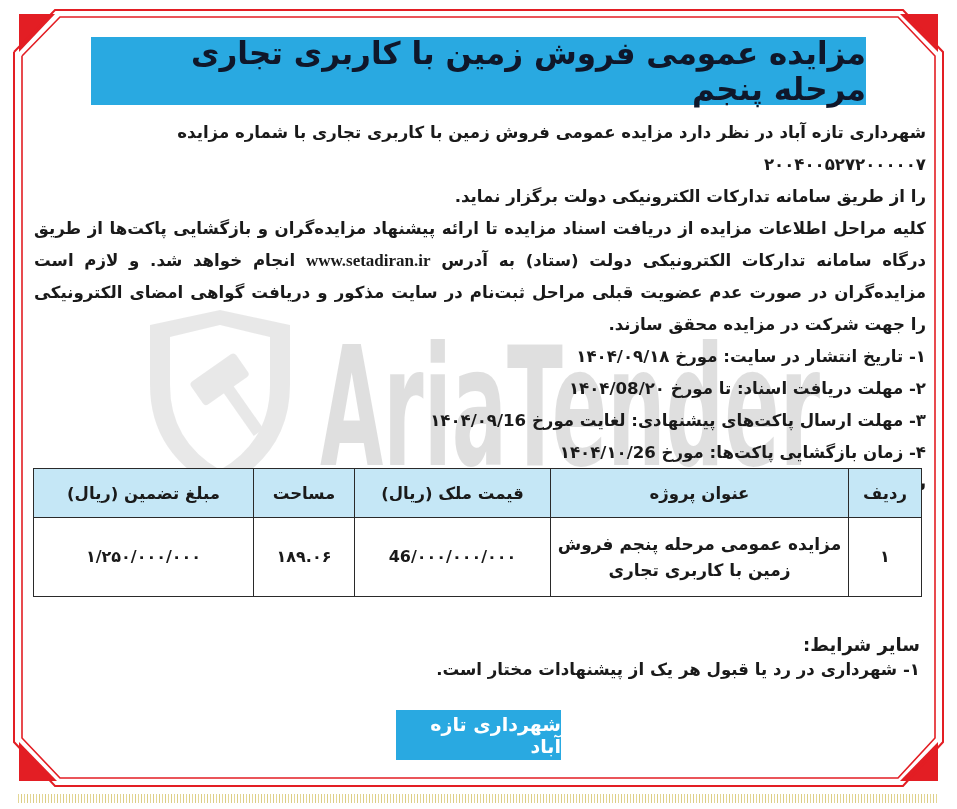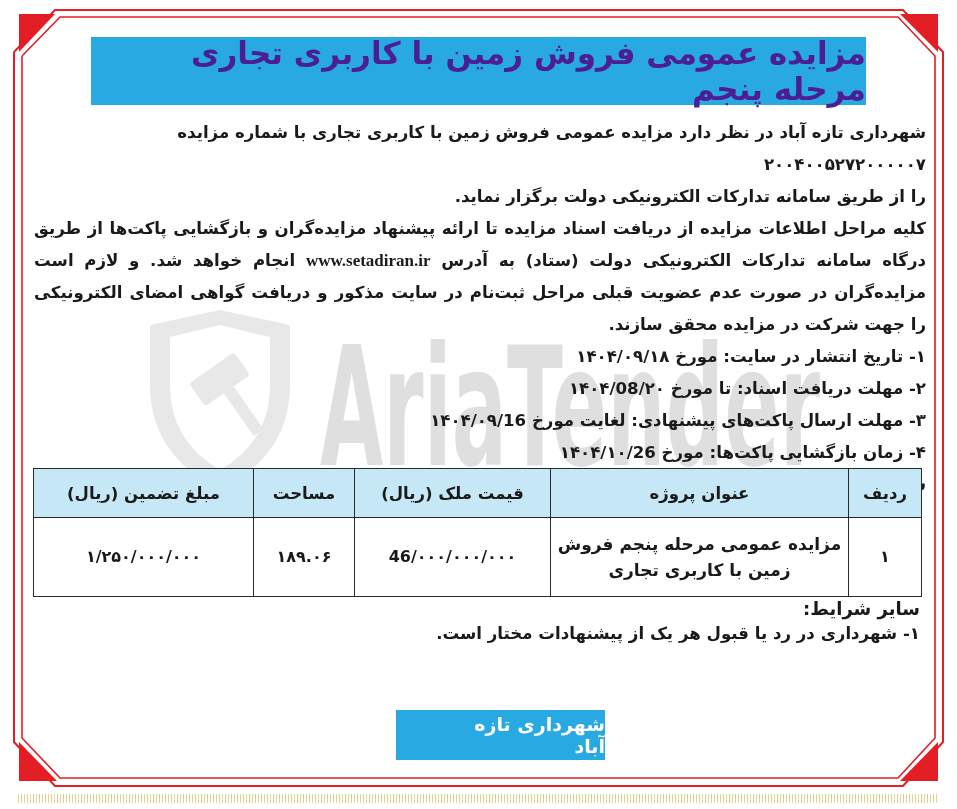--- a/index.html
+++ b/index.html
@@ -3,21 +3,21 @@
 <meta charset="utf-8">
 <style>
   html, body { margin: 0; padding: 0; }
   body {
     width: 957px; height: 809px; background: #ffffff; position: relative; overflow: hidden;
     font-family: "DejaVu Sans", sans-serif; color: #111;
   }
   .frame { position: absolute; left: 0; top: 0; width: 957px; height: 809px; pointer-events: none; }
   .title-banner {
     position: absolute; left: 91px; top: 37px; width: 775px; height: 68px;
-    background: #29a9e1; color: #4c1d95; display: flex; align-items: center; justify-content: center;
+    background: #29a9e1; color: #0f172a; display: flex; align-items: center; justify-content: center;
     font-family: "DejaVu Sans", sans-serif; font-weight: bold; font-size: 31px; direction: rtl;
     letter-spacing: 0;
   }
   .body-text {
     position: absolute; left: 34px; top: 117px; width: 892px; direction: rtl; text-align: right;
     font-family: "DejaVu Sans", sans-serif; font-weight: bold; font-size: 16.6px; line-height: 32px;
     color: #1a1a1a;
   }
   .body-text p { margin: 0; }
   .body-text .justify { text-align: justify; text-align-last: right; }
@@ -26,29 +26,29 @@
     position: absolute; left: 130px; top: 305px; width: 700px; height: 190px; pointer-events: none;
   }
   table.auction {
     position: absolute; left: 33px; top: 468px; width: 889px; border-collapse: collapse; direction: rtl;
     font-family: "DejaVu Sans", sans-serif; font-weight: bold; font-size: 16px; color: #1a1a1a;
   }
   table.auction th, table.auction td { border: 1.3px solid #2a2a2a; text-align: center; padding: 0 6px; }
   table.auction th { background: #c5e7f6; height: 48px; font-size: 16.5px; }
   table.auction td { background: #fff; height: 78px; line-height: 26px; }
   .other-terms {
-    position: absolute; left: 380px; top: 596px; width: 540px; direction: rtl; text-align: right;
+    position: absolute; left: 380px; top: 632px; width: 540px; direction: rtl; text-align: right;
     font-family: "DejaVu Sans", sans-serif; font-weight: bold; font-size: 16.6px; line-height: 25px; color: #1a1a1a;
   }
   .other-terms p { margin: 0; }
   .other-terms .heading { font-size: 18px; }
   .footer-badge {
     position: absolute; left: 396px; top: 710px; width: 165px; height: 50px; background: #29a9e1; color: #fff;
     display: flex; align-items: center; justify-content: center; direction: rtl;
-    font-family: "DejaVu Sans", sans-serif; font-weight: bold; font-size: 19px; padding-left: 44px;
+    font-family: "DejaVu Sans", sans-serif; font-weight: bold; font-size: 19px;
   }
   .dotted-strip {
     position: absolute; left: 18px; top: 794px; width: 921px; height: 9px;
     background: repeating-linear-gradient(90deg, #e0d28a 0 1px, #ffffff 1px 3px, #d8c877 3px 4px, #ffffff 4px 6px);
     opacity: 0.9;
   }
 </style>
 </head>
 <body>
 

